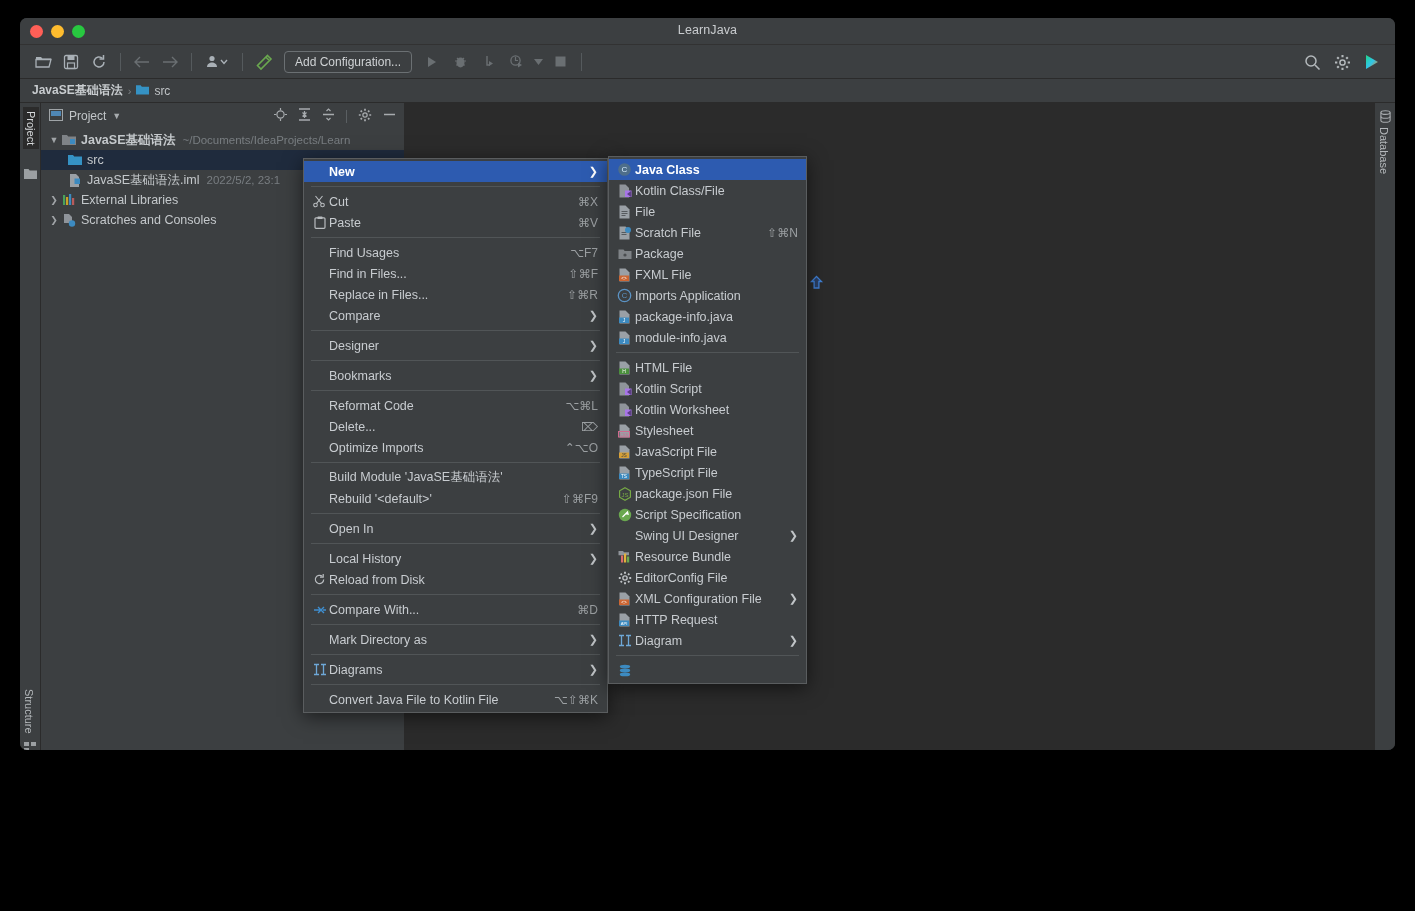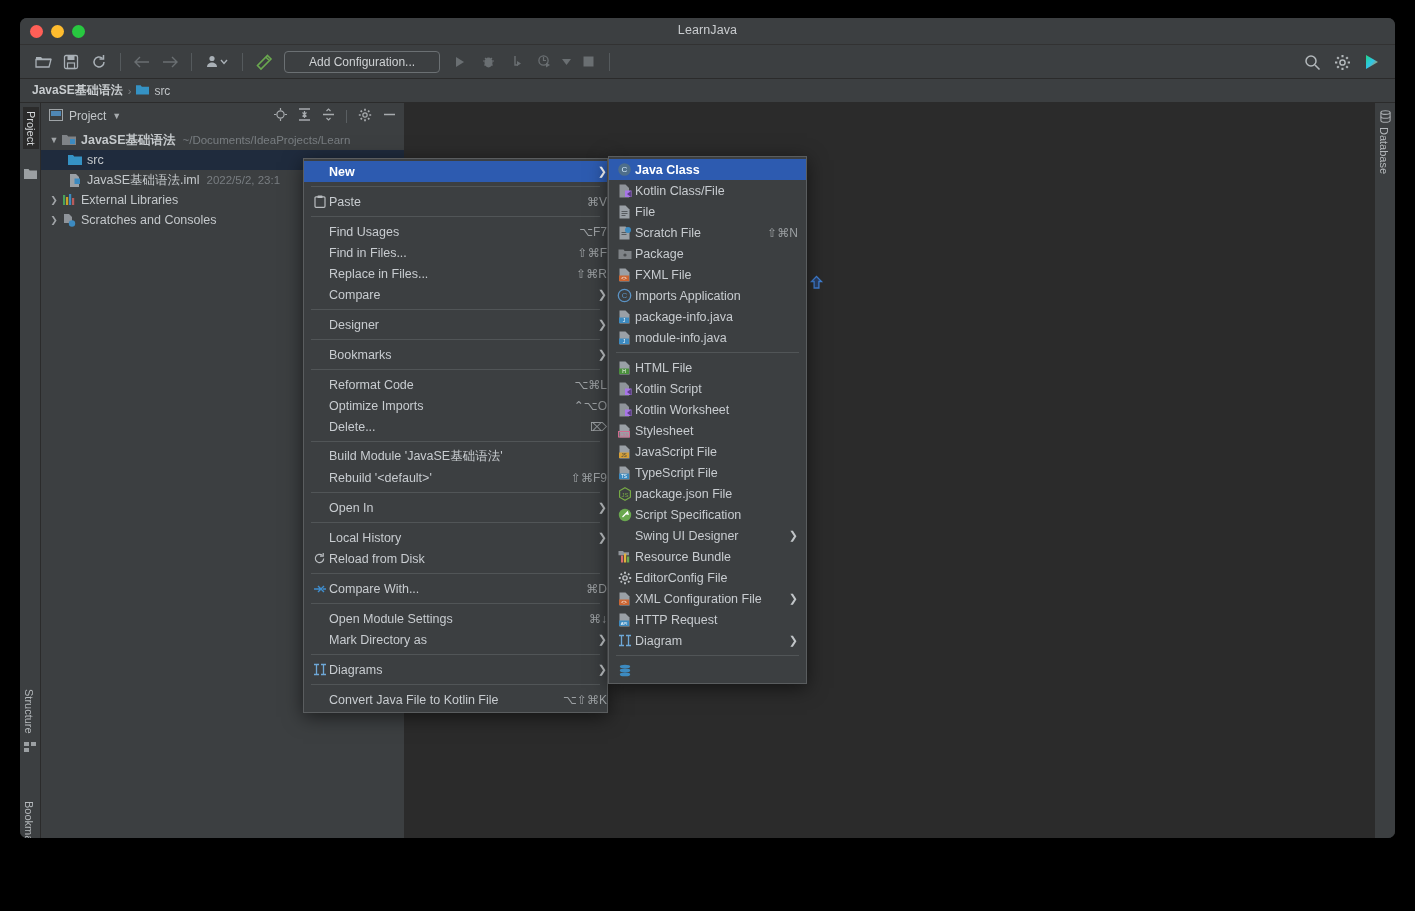--- a/index.html
+++ b/index.html
@@ -4,21 +4,21 @@
 <style>
   * { margin:0; padding:0; box-sizing:border-box; }
   html,body {
     width:1415px; height:911px;
     background:#000;
     font-family:"Liberation Sans","DejaVu Sans",sans-serif;
     overflow:hidden;
   }
   .win {
     position:absolute; left:20px; top:18px;
-    width:1375px; height:820px;
+    width:1375px; height:732px;
     background:#3c3f41;
     border-radius:7px;
     overflow:hidden;
     box-shadow:0 6px 28px rgba(0,0,0,.7);
   }
 
   
   .titlebar {
     position:relative; height:27px; background:#3c3f41;
     border-bottom:1px solid #323232;
@@ -37,21 +37,21 @@
     padding:0 10px; gap:2px; border-bottom:1px solid #2b2b2b;
     position:relative;
   }
   .tbtn {
     width:26px; height:24px; display:flex; align-items:center; justify-content:center;
     border-radius:3px; color:#a9b0b6;
   }
   .tbtn svg { display:block; }
   .tsep { width:1px; height:18px; background:#555a5d; margin:0 6px; }
   .addcfg {
-    height:22px; padding:0 24px; border:1px solid #6b7073; border-radius:4px;
+    height:22px; padding:0 10px; border:1px solid #6b7073; border-radius:4px;
     display:flex; align-items:center; font-size:12px; color:#cfd2d4;
     margin:0 5px; background:transparent;
   }
   .tbtn.dim { color:#5d6164; }
   .tb-right { position:absolute; right:10px; top:0; height:34px; display:flex; align-items:center; gap:4px; }
 
   
   .crumbs {
     height:24px; background:#3c3f41; display:flex; align-items:center;
     padding-left:12px; gap:5px; font-size:12px; color:#bfc3c6;
@@ -108,21 +108,21 @@
   .rrail { width:21px; flex:0 0 21px; background:#3c3f41; position:relative; border-left:1px solid #2b2b2b; }
 
   
   .ctxmenu {
     position:absolute; left:283px; top:140px; width:305px;
     background:#3c3f41; border:1px solid #5a5d5f;
     box-shadow:0 4px 18px rgba(0,0,0,.55);
     padding:2px 0; z-index:50;
   }
   .mi {
-    height:21px; display:flex; align-items:center; padding:0 0 0 6px;
+    height:21px; display:flex; align-items:center; padding:0 9px 0 6px;
     font-size:12.5px; color:#c8ccd0; position:relative;
   }
   .mi.hl { background:#2d5bb0; color:#fff; }
   .mi .mico { width:19px; height:16px; display:flex; align-items:center; justify-content:center; flex:0 0 19px; }
   .mi .mlab { flex:1; }
   .mi .msc { color:#9ca0a3; font-size:12px; margin-left:16px; }
   .mi .chev { color:#c0c4c7; font-size:11px; margin-left:14px; }
   .mi.hl .chev { color:#fff; }
   .msep { height:1px; background:#515557; margin:4px 7px; }
 
@@ -431,20 +431,31 @@
 
   <div class="ctxmenu">
 
     <div class="mi hl">
       <span class="mico"></span>
       <span class="mlab" style="font-weight:bold">New</span>
       <span class="chev">❯</span>
     </div>
     <div class="msep"></div>
 
+    <div class="mi">
+      <span class="mico">
+        <svg width="13" height="13" viewBox="0 0 13 13">
+            <circle cx="2.5" cy="10" r="1.8" fill="none" stroke="#b9bdc0" stroke-width="1.1"></circle>
+            <circle cx="9.5" cy="10" r="1.8" fill="none" stroke="#b9bdc0" stroke-width="1.1"></circle>
+            <path d="M3.4 8.6L9.5 1M8.6 8.6L2.5 1" stroke="#b9bdc0" stroke-width="1.1"></path>
+          </svg>
+      </span>
+      <span class="mlab">Cut</span>
+      <span class="msc">⌘X</span>
+    </div>
 
 
 
     <div class="mi">
       <span class="mico">
         <svg width="12" height="13" viewBox="0 0 12 13">
             <rect x="1" y="1.8" width="10" height="10.5" rx="1" fill="none" stroke="#b9bdc0" stroke-width="1.2"></rect>
             <rect x="3.5" y="0.4" width="5" height="2.6" rx=".6" fill="#b9bdc0"></rect>
           </svg>
       </span>
@@ -489,27 +500,27 @@
     </div>
     <div class="msep"></div>
 
     <div class="mi">
       <span class="mico"></span>
       <span class="mlab">Reformat Code</span>
       <span class="msc">⌥⌘L</span>
     </div>
     <div class="mi">
       <span class="mico"></span>
+      <span class="mlab">Delete...</span>
+      <span class="msc">⌦</span>
+    </div>
+    <div class="mi">
+      <span class="mico"></span>
       <span class="mlab">Optimize Imports</span>
       <span class="msc">⌃⌥O</span>
-    </div>
-    <div class="mi">
-      <span class="mico"></span>
-      <span class="mlab">Delete...</span>
-      <span class="msc">⌦</span>
     </div>
     <div class="msep"></div>
 
     <div class="mi">
       <span class="mico"></span>
       <span class="mlab">Build Module 'JavaSE基础语法'</span>
     </div>
     <div class="mi">
       <span class="mico"></span>
       <span class="mlab">Rebuild '&lt;default&gt;'</span>
@@ -545,25 +556,20 @@
         <svg width="14" height="12" viewBox="0 0 14 12">
             <path d="M1 6h6M5 3l3 3-3 3" fill="none" stroke="#3f8fd0" stroke-width="1.4"></path>
             <path d="M13 6h-3M11 9l-3-3 3-3" fill="none" stroke="#3f8fd0" stroke-width="1.4"></path>
           </svg>
       </span>
       <span class="mlab">Compare With...</span>
       <span class="msc">⌘D</span>
     </div>
     <div class="msep"></div>
 
-    <div class="mi">
-      <span class="mico"></span>
-      <span class="mlab">Open Module Settings</span>
-      <span class="msc">⌘↓</span>
-    </div>
     <div class="mi">
       <span class="mico"></span>
       <span class="mlab">Mark Directory as</span>
       <span class="chev">❯</span>
     </div>
     <div class="msep"></div>
 
     <div class="mi">
       <span class="mico">
         <svg width="14" height="13" viewBox="0 0 14 13">

